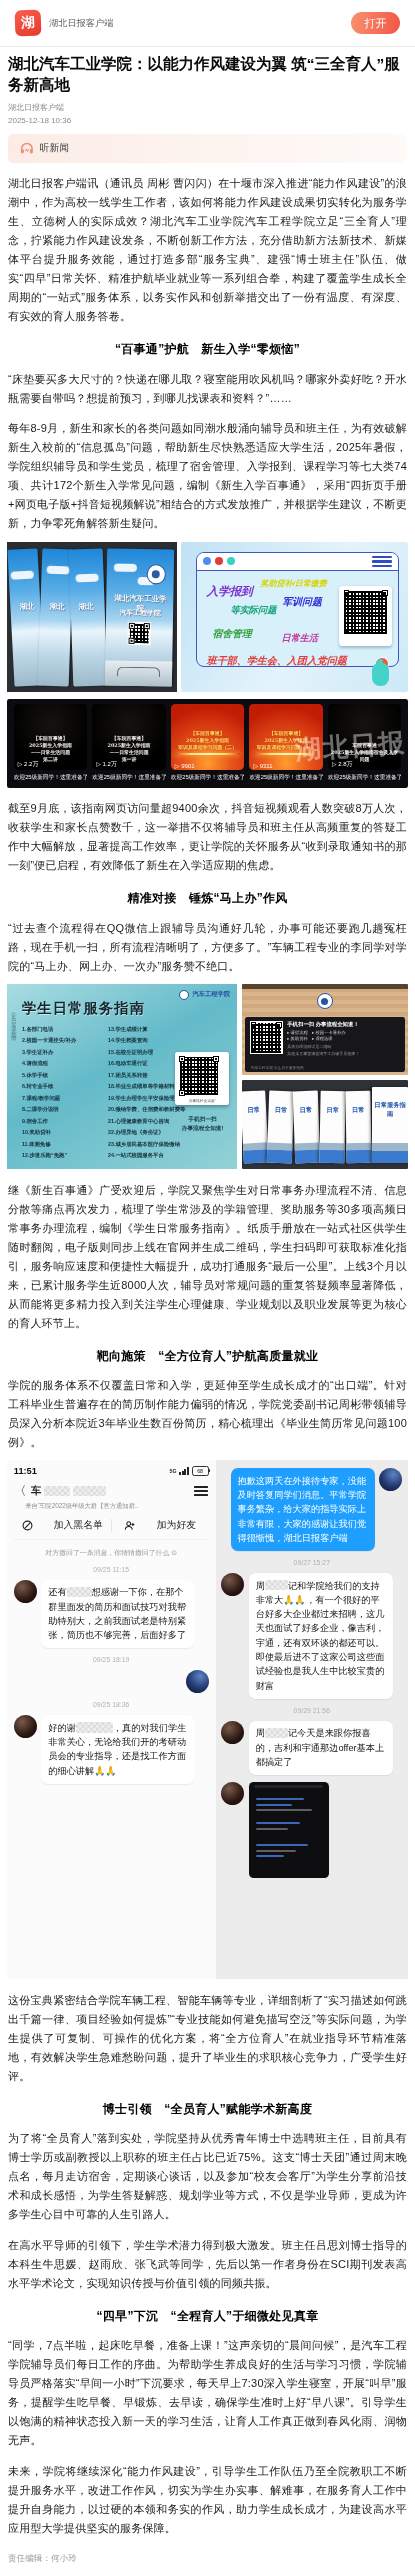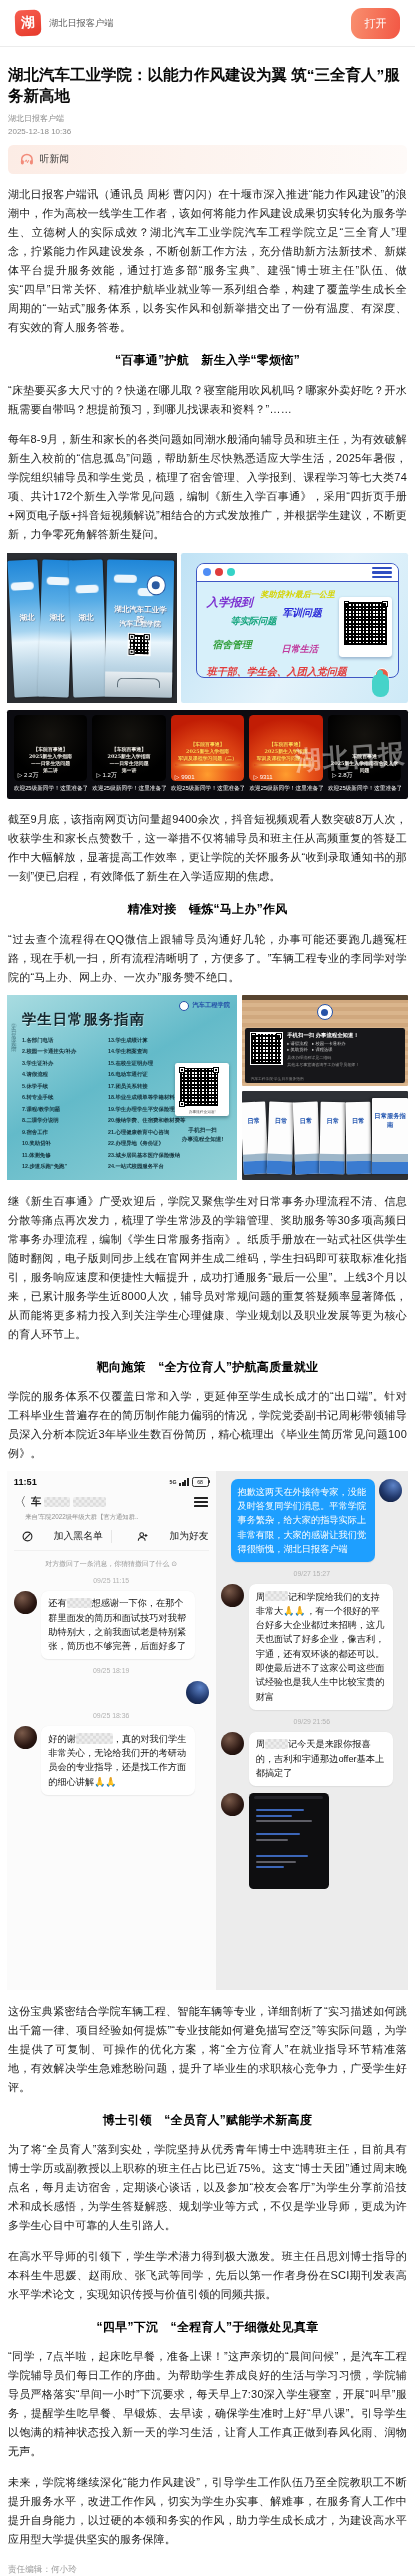--- a/index.html
+++ b/index.html
@@ -7,24 +7,24 @@
     width:415px;height:2576px;overflow:hidden;background:#fff;
     font-family:"Liberation Sans","DejaVu Sans",sans-serif;
     -webkit-font-smoothing:antialiased;
   }
   
   .appbar{height:47px;display:flex;align-items:center;padding:0 15px;border-bottom:0.6px solid #ececec;box-sizing:border-box;}
   .applogo{width:26px;height:26px;border-radius:6.3px;background:linear-gradient(160deg,#f75e50,#e63a2b);
     color:#fff;font-weight:bold;font-size:13.8px;display:flex;align-items:center;justify-content:center;
     font-family:"DejaVu Serif","Liberation Serif",serif;transform:rotate(-2deg);}
   .appname{margin-left:8px;font-size:9.2px;color:#5c5c5c;}
-  .openbtn{margin-left:auto;width:49px;height:31px;border-radius:11px;border:none;
+  .openbtn{margin-left:auto;width:49px;height:22px;border-radius:11px;border:none;
     background:linear-gradient(100deg,#f9906f,#f25744);color:#fff;font-size:11px;display:flex;align-items:center;justify-content:center;}
   
-  .title{margin:18px 8px 0;font-size:15.5px;line-height:20.6px;font-weight:700;color:#090909;}
+  .title{margin:7px 8px 0;font-size:15.5px;line-height:20.6px;font-weight:700;color:#090909;}
   .meta1{margin:6.9px 8px 0;font-size:8px;color:#8d8d8d;}
   .meta2{margin:2.9px 8px 0;font-size:8px;color:#8d8d8d;}
   
   .listen{margin:8.6px 8px 0;height:29px;border-radius:5.2px;display:flex;align-items:center;padding-left:11.5px;box-sizing:border-box;
     background:linear-gradient(90deg,#fcece5 0%,#fdf3ee 45%,#fefaf8 100%);}
   .listen .txt{margin-left:6.3px;font-size:9.8px;color:#3d3d3d;}
   
   .para{margin:11.5px 8px 0;font-size:11px;line-height:19px;color:#1a1a1a;text-align:justify;letter-spacing:0.2px;}
   .shead{margin:15px 8px 0;font-size:12px;font-weight:700;color:#000;text-align:center;letter-spacing:0.3px;}
   
@@ -131,21 +131,21 @@
   .navrow{display:flex;align-items:center;margin-top:6.9px;}
   .chev{font-size:12.6px;color:#222;margin-right:4.6px;}
   .cname{font-size:10.3px;color:#222;font-weight:bold;margin-right:2.3px;}
   .blurblock{display:inline-block;height:10.3px;border-radius:1.7px;vertical-align:-1.7px;
     background:conic-gradient(#dcdcdc 25%,#efefef 0 50%,#dcdcdc 0 75%,#efefef 0) 0 0/5.7px 5.7px;}
   .hline{margin-left:auto;display:flex;flex-direction:column;gap:2.3px;padding-right:1.1px;}
   .hline i{width:13.8px;height:1.7px;background:#222;border-radius:0.6px;}
   .fromline{margin:2.3px 0 0 11.5px;font-size:6.3px;color:#8d8d8d;white-space:nowrap;overflow:hidden;}
   .btnrow{display:flex;margin-top:8px;padding-bottom:6.9px;border-bottom:0.6px solid #f0f0f0;}
   .btnrow .cell{flex:1;display:flex;align-items:center;justify-content:center;gap:21px;font-size:9.8px;color:#1b1b1b;}
-  .btnrow .cell+.cell{border-left:0.6px solid #e6e6e6;justify-content:flex-end;}
+  .btnrow .cell+.cell{border-left:0.6px solid #e6e6e6;}
   .recall{margin-top:8px;text-align:center;font-size:6.9px;color:#9b9b9b;}
   .ctime{text-align:center;font-size:6.9px;color:#b2b2b2;margin:8px 0 0;}
   .mrow{display:flex;margin-top:6.9px;align-items:flex-start;gap:4.6px;}
   .mrow.sent{justify-content:flex-end;}
   .avatar{width:23px;height:23px;border-radius:50%;flex:none;background:radial-gradient(circle at 35% 30%,#7a5a4a,#2a1712 60%,#120a07);}
   .avatar.blue{background:radial-gradient(circle at 62% 28%,#5d83c8,#21386b 55%,#0b152e);}
   .bubble{max-width:72%;border-radius:6.9px;padding:5.7px 6.9px;font-size:9.2px;line-height:14.3px;color:#141414;background:#fff;box-shadow:0 0.6px 1.1px rgba(0,0,0,.07);}
   .bubble.blue{background:#1e9fff;color:#fff;}
   .imgthumb{width:80px;height:96px;background:#0e0e10;border-radius:4.6px;position:relative;overflow:hidden;flex:none;}
   .imgthumb i{position:absolute;left:6.9px;right:6.9px;height:2.3px;border-radius:1.1px;background:#3c66b8;}
@@ -223,21 +223,21 @@
         <span class="dot d2"></span>
         <span class="dot d3"></span>
         <span class="burger">
             <i></i>
             <i></i>
             <i></i>
           </span>
       </div>
       <div style="position:relative;height:100%;">
         <span class="wlabel" style="left:9.2px;top:12.6px;color:#7b2fd0;font-size:11.5px;">入学报到</span>
-        <span class="wlabel" style="left:63px;top:6.9px;color:#d6d400;font-size:8px;">奖助贷补/最后一公里</span>
+        <span class="wlabel" style="left:63px;top:6.9px;color:#d6d400;font-size:8px;">奖助贷补/日常缴费</span>
         <span class="wlabel" style="left:85px;top:25px;color:#2a2ad8;font-size:9.8px;">军训问题</span>
         <span class="wlabel" style="left:33px;top:33px;color:#11a37a;font-size:9.2px;">等实际问题</span>
         <span class="wlabel" style="left:15px;top:57px;color:#2f9e38;font-size:9.8px;">宿舍管理</span>
         <span class="wlabel" style="left:84px;top:61px;color:#c03a9e;font-size:9.2px;">日常生活</span>
         <span class="wlabel" style="left:9.2px;top:83px;color:#e23b3b;font-size:10px;">班干部、学生会、入团入党问题</span>
         <span style="position:absolute;right:5.7px;top:15px;width:53px;height:60px;background:#fff;border-radius:3.4px;box-shadow:0 1.1px 2.9px rgba(30,60,120,.3);">
           <span class="qr" style="position:absolute;left:3.4px;top:3.4px;width:46px;height:46px;">
               <i class="qi"></i>
               <i class="f f1"></i>
               <i class="f f2"></i>

